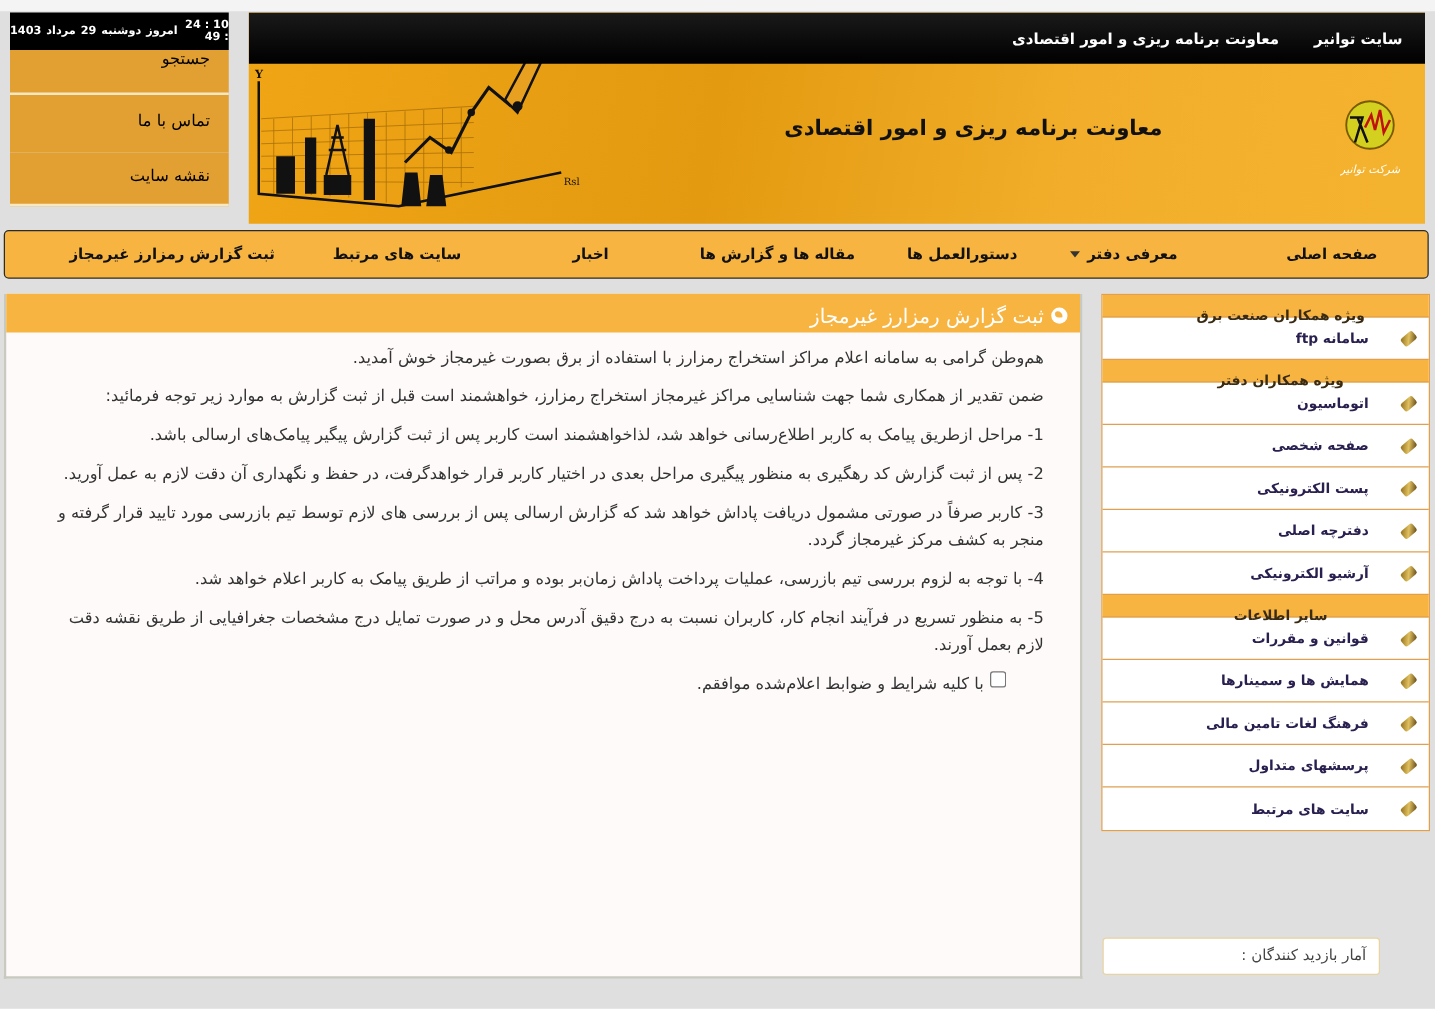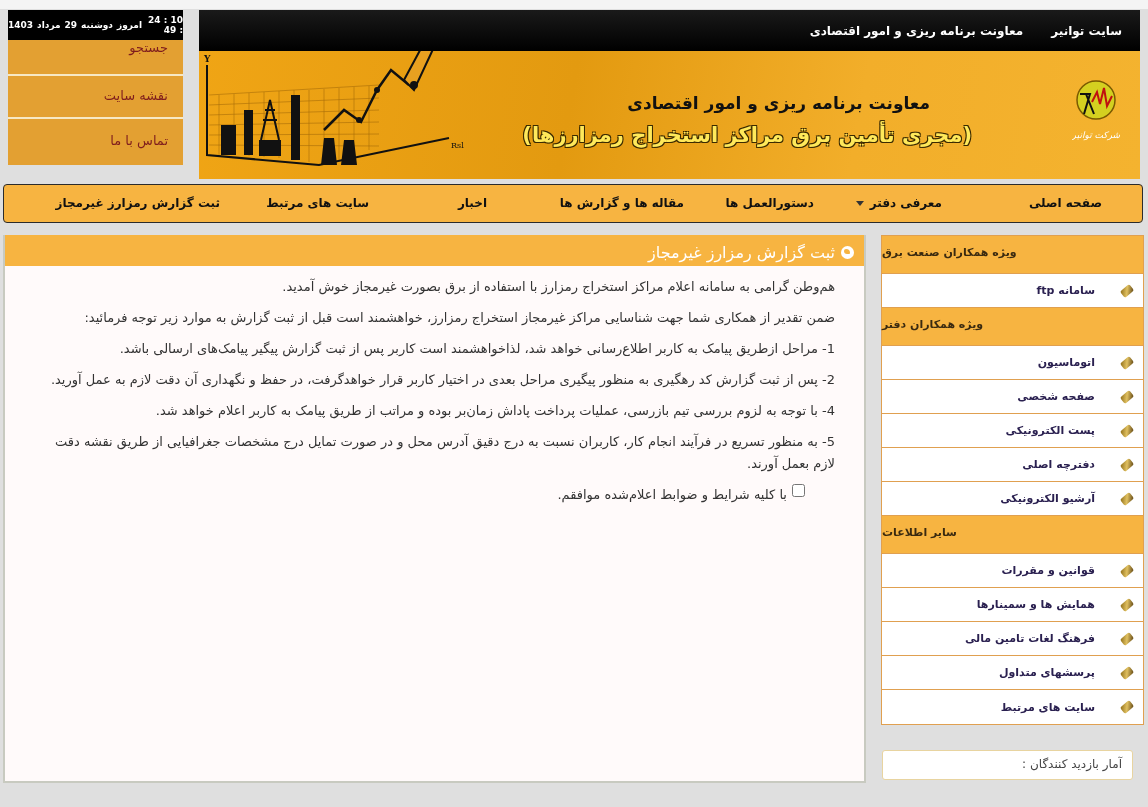--- a/index.html
+++ b/index.html
@@ -4,21 +4,21 @@
   <style>
     * { box-sizing: border-box; margin: 0; padding: 0; }
     html, body { width: 1148px; height: 807px; overflow: hidden; }
     body { background: #dfdfdf; font-family: "DejaVu Sans", sans-serif; position: relative; }
     .topstrip { position: absolute; left: 0; top: 0; width: 1148px; height: 9px; background: #f4f4f4; }
 
     
     .clockbar { position: absolute; left: 8px; top: 10px; width: 175px; height: 30px; background: #000; color: #fff;
       font-size: 9px; font-weight: bold; display: flex; align-items: center; justify-content: center; direction: rtl; gap: 4px; }
     .leftlinks { position: absolute; left: 8px; top: 40px; width: 175px; }
-    .leftlink { height: 43px; background: #e3a032; border-bottom: 2px solid #f7e8c4; color: #7f1d1d; font-size: 13px;
+    .leftlink { height: 43px; background: #e3a032; border-bottom: 2px solid #f7e8c4; color: #000000; font-size: 13px;
       direction: rtl; text-align: right; padding: 12px 15px 0 0; cursor: pointer; }
     .leftlink.first { height: 36px; padding-top: 0; }
     .leftlink.last { height: 46px; border-bottom: none; padding-top: 14px; }
 
     
     .banner { position: absolute; left: 199px; top: 10px; width: 941px; height: 169px;
       background: linear-gradient(100deg, #f0a515 0%, #e39a10 40%, #f2ae2a 70%, #f4b32f 100%); overflow: hidden; }
     .banner-top { position: absolute; left: 0; top: 0; width: 100%; height: 41px; background: linear-gradient(#1a1a1a, #000); }
     .toplinks { position: absolute; right: 18px; top: 0; height: 41px; display: flex; direction: rtl; gap: 28px; align-items: center; }
     .toplinks span { color: #fff; font-size: 12px; font-weight: bold; cursor: pointer; }
@@ -39,45 +39,45 @@
     .panel-head { height: 31px; background: #f7b441; color: #fff; direction: rtl; font-size: 16px; padding: 4px 10px 0 0; display: flex; align-items: center; gap: 6px; }
     .globe { width: 13px; height: 13px; border-radius: 50%; background: #fff; display: inline-block; position: relative; }
     .globe::after { content: ""; position: absolute; left: 3px; top: 3px; width: 6px; height: 5px; background: #f7b441; border-radius: 2px 4px 1px 3px; }
     .panel-body { direction: rtl; text-align: right; padding: 10px 29px 0 24px; color: #333; font-size: 13px; line-height: 22px; margin-left: 12px; }
     .panel-body p { margin-bottom: 9px; }
     .agree { display: flex; gap: 5px; direction: rtl; padding-right: 30px; }
     .agree input { width: 13px; height: 13px; }
 
     
     .sidebar { position: absolute; left: 881px; top: 235px; width: 263px; border: 1px solid #e0a050; background: #fff; }
-    .side-head { height: 38px; background: #f7b441; color: #3a2a10; font-size: 11px; font-weight: bold; text-align: left; line-height: 34px; direction: rtl; border-bottom: 1px solid #e0a050; }
+    .side-head { height: 18px; background: #f7b441; color: #3a2a10; font-size: 11px; font-weight: bold; text-align: center; line-height: 34px; direction: rtl; border-bottom: 1px solid #e0a050; padding-left: 24px; }
     .side-item { height: 34px; border-bottom: 1px solid #e0a050; direction: rtl; display: flex; align-items: center; padding-right: 10px; gap: 26px; font-size: 11px; font-weight: bold; color: #2a2050; cursor: pointer; }
     .side-item:last-child { border-bottom: none; }
     .pencil { width: 12px; height: 8px; background: linear-gradient(135deg, #8b6914 0%, #e0c060 50%, #5a4010 100%); transform: rotate(-40deg); border-radius: 2px; display: inline-block; }
-    .visitors { position: absolute; left: 882px; top: 750px; width: 251px; height: 30px; background: #fff; border: 1px solid #e8d4a0; border-radius: 3px;
+    .visitors { position: absolute; left: 882px; top: 750px; width: 222px; height: 30px; background: #fff; border: 1px solid #e8d4a0; border-radius: 3px;
       direction: rtl; font-size: 12px; color: #444; padding: 6px 10px 0 0; }
   </style>
 </head>
 <body>
 
 <div class="topstrip"></div>
 
 <div class="clockbar">
   <span>10 : 24 : 49</span>
   <span>امروز</span>
   <span>دوشنبه</span>
   <span>29</span>
   <span>مرداد</span>
   <span>1403</span>
 </div>
 
 <div class="leftlinks">
   <div class="leftlink first">جستجو</div>
+  <div class="leftlink last">تماس با ما</div>
   <div class="leftlink">نقشه سایت</div>
-  <div class="leftlink last">تماس با ما</div>
 </div>
 
 <div class="banner">
   <svg class="graph" viewBox="0 0 280 169">
     <g stroke="#7a4a00" stroke-width="0.6" opacity="0.6" fill="none">
       <path d="M10 85 L180 75 M10 95 L180 88 M10 105 L180 100 M10 115 L180 112 M10 125 L180 124 M10 135 L180 136"></path>
       <path d="M20 85 L20 145 M35 84 L35 145 M50 83 L50 146 M65 82 L65 147 M80 81 L80 148 M95 80 L95 150 M110 80 L110 152 M125 79 L125 154 M140 78 L140 152 M155 77 L155 146 M170 76 L170 140"></path>
     </g>
     <path d="M8 55 L8 145 L120 155 L250 128" stroke="#111" stroke-width="2" fill="none"></path>
     <rect x="22" y="115" width="15" height="30" fill="#111"></rect>
@@ -93,21 +93,20 @@
     <circle cx="215" cy="75" r="4" fill="#111"></circle>
     <text x="5" y="52" font-size="9" font-weight="bold" fill="#111" font-family="DejaVu Serif, serif">Y</text>
     <text x="252" y="138" font-size="8" fill="#111" font-family="DejaVu Serif, serif">Rsl</text>
   </svg>
   <div class="banner-top"></div>
   <div class="toplinks">
     <span>سایت توانیر</span>
     <span>معاونت برنامه ریزی و امور اقتصادی</span>
   </div>
   <div class="banner-title1">معاونت برنامه ریزی و امور اقتصادی</div>
-  <div class="banner-title2">(مجری تأمین برق مراکز استخراج رمزارزها)</div>
   <svg class="logo" viewBox="0 0 48 70">
     <circle cx="24" cy="20" r="19" fill="#d4d020" stroke="#7a5a00" stroke-width="1.5"></circle>
     <path d="M8 14 L18 14 L12 34 M14 14 L22 34" stroke="#111" stroke-width="2" fill="none"></path>
     <path d="M20 22 L25 12 L28 24 L32 8 L35 26 L40 16" stroke="#c01010" stroke-width="2" fill="none"></path>
     <text x="24" y="58" font-size="9" fill="#fff" text-anchor="middle" font-style="italic" font-family="DejaVu Serif, serif">شرکت توانیر</text>
   </svg>
 </div>
 
 <div class="navbar">
   <span class="navitem" style="right:40px">صفحه اصلی</span>
@@ -124,20 +123,21 @@
 <div class="panel">
   <div class="panel-head">
     <span class="globe"></span>
     <span>ثبت گزارش رمزارز غیرمجاز</span>
   </div>
   <div class="panel-body">
     <p>هم‌وطن گرامی به سامانه اعلام مراکز استخراج رمزارز با استفاده از برق بصورت غیرمجاز خوش آمدید.</p>
     <p>ضمن تقدیر از همکاری شما جهت شناسایی مراکز غیرمجاز استخراج رمزارز، خواهشمند است قبل از ثبت گزارش به موارد زیر توجه فرمائید:</p>
     <p>1- مراحل ازطریق پیامک به کاربر اطلاع‌رسانی خواهد شد، لذاخواهشمند است کاربر پس از ثبت گزارش پیگیر پیامک‌های ارسالی باشد.</p>
     <p>2- پس از ثبت گزارش کد رهگیری به منظور پیگیری مراحل بعدی در اختیار کاربر قرار خواهدگرفت، در حفظ و نگهداری آن دقت لازم به عمل آورید.</p>
+    <p>3- کاربر صرفاً در صورتی مشمول دریافت پاداش خواهد شد که گزارش ارسالی پس از بررسی های لازم توسط تیم بازرسی مورد تایید قرار گرفته و منجر به کشف مرکز غیرمجاز گردد.</p>
     <p>4- با توجه به لزوم بررسی تیم بازرسی، عملیات پرداخت پاداش زمان‌بر بوده و مراتب از طریق پیامک به کاربر اعلام خواهد شد.</p>
     <p>5- به منظور تسریع در فرآیند انجام کار، کاربران نسبت به درج دقیق آدرس محل و در صورت تمایل درج مشخصات جغرافیایی از طریق نقشه دقت لازم بعمل آورند.</p>
     <label class="agree">
       <input type="checkbox" style="">
       <span>با کلیه شرایط و ضوابط اعلام‌شده موافقم.</span>
     </label>
   </div>
 </div>
 
 <div class="sidebar">

